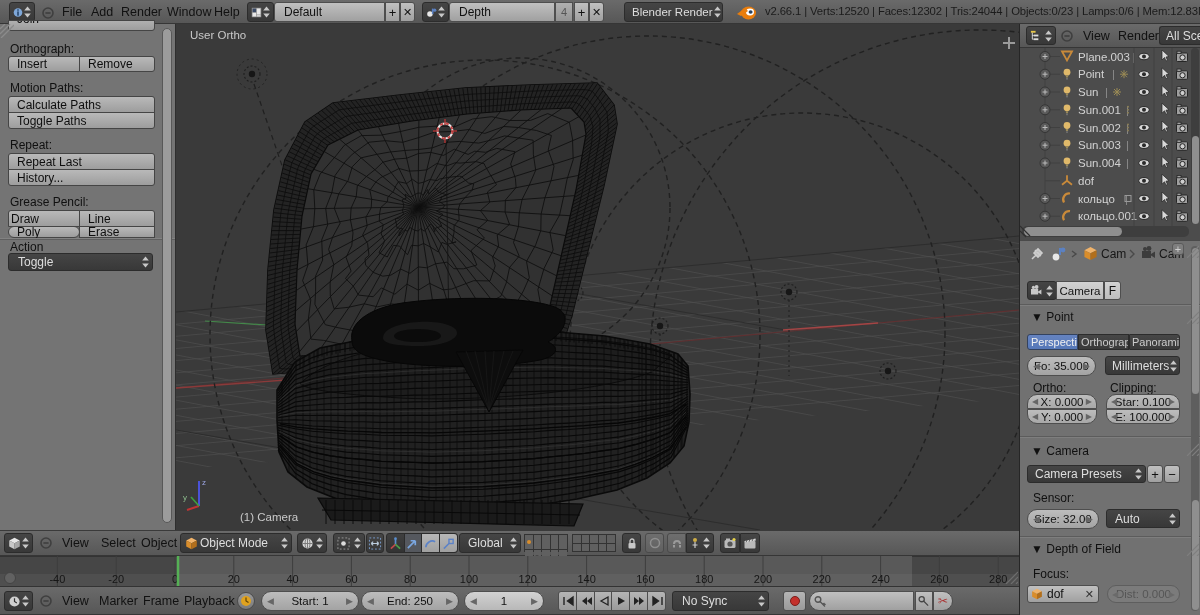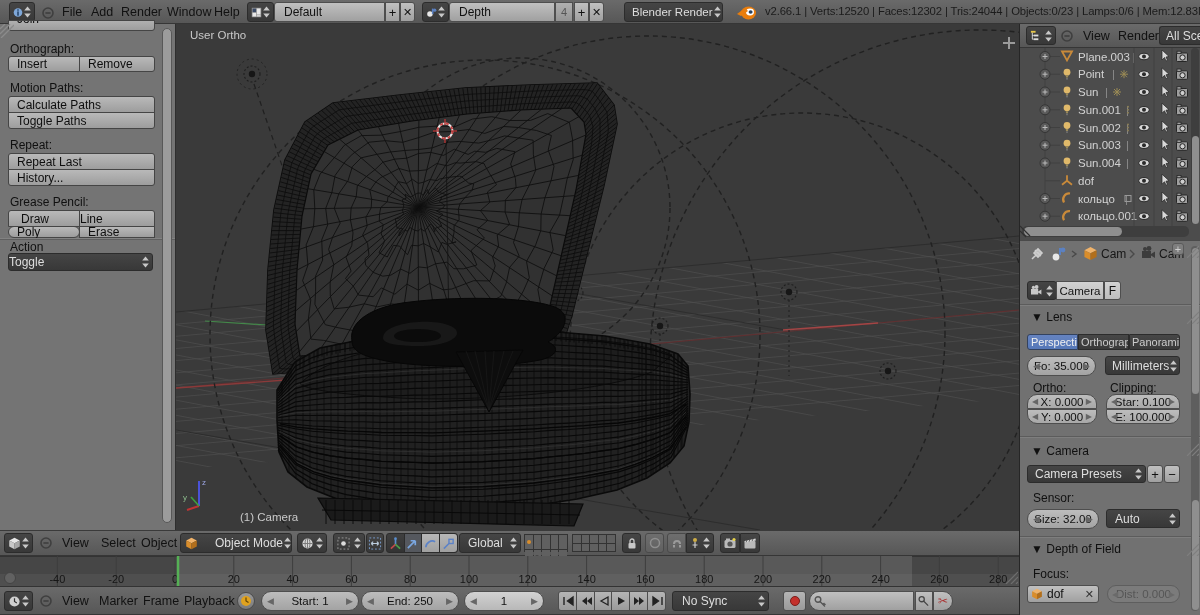--- a/index.html
+++ b/index.html
@@ -755,27 +755,27 @@
     <div class="lbl" style="left:10px;top:42px">Orthograph:</div>
     <div class="abs" style="left:8px;top:56px;width:72px;height:16px;background:linear-gradient(#b9b9b9,#9d9d9d);border:1px solid #454545;border-radius:3px 0 0 3px;color:#0e0e0e;font-size:12px;display:flex;align-items:center;padding-left:8px">Insert</div>
     <div class="abs" style="left:79px;top:56px;width:76px;height:16px;background:linear-gradient(#b9b9b9,#9d9d9d);border:1px solid #454545;border-radius:0 3px 3px 0;color:#0e0e0e;font-size:12px;display:flex;align-items:center;padding-left:8px">Remove</div>
     <div class="lbl" style="left:10px;top:81px">Motion Paths:</div>
     <div class="abs" style="left:8px;top:96px;width:147px;height:17px;background:linear-gradient(#b9b9b9,#9d9d9d);border:1px solid #454545;border-radius:3px 3px 0 0;color:#0e0e0e;font-size:12px;display:flex;align-items:center;padding-left:8px">Calculate Paths</div>
     <div class="abs" style="left:8px;top:112px;width:147px;height:17px;background:linear-gradient(#b9b9b9,#9d9d9d);border:1px solid #454545;border-radius:0 0 3px 3px;color:#0e0e0e;font-size:12px;display:flex;align-items:center;padding-left:8px">Toggle Paths</div>
     <div class="lbl" style="left:10px;top:138px">Repeat:</div>
     <div class="abs" style="left:8px;top:153px;width:147px;height:17px;background:linear-gradient(#b9b9b9,#9d9d9d);border:1px solid #454545;border-radius:3px 3px 0 0;color:#0e0e0e;font-size:12px;display:flex;align-items:center;padding-left:8px">Repeat Last</div>
     <div class="abs" style="left:8px;top:169px;width:147px;height:17px;background:linear-gradient(#b9b9b9,#9d9d9d);border:1px solid #454545;border-radius:0 0 3px 3px;color:#0e0e0e;font-size:12px;display:flex;align-items:center;padding-left:8px">History...</div>
     <div class="lbl" style="left:10px;top:195px">Grease Pencil:</div>
-    <div class="abs" style="left:8px;top:210px;width:72px;height:17px;background:linear-gradient(#b9b9b9,#9d9d9d);border:1px solid #454545;border-radius:3px 0 0 0;color:#0e0e0e;font-size:12px;display:flex;align-items:center;padding-left:12px">Draw</div>
-    <div class="abs" style="left:79px;top:210px;width:76px;height:17px;background:linear-gradient(#b9b9b9,#9d9d9d);border:1px solid #454545;border-radius:0 3px 0 0;color:#0e0e0e;font-size:12px;display:flex;align-items:center;padding-left:0">Line</div>
+    <div class="abs" style="left:8px;top:210px;width:72px;height:17px;background:linear-gradient(#b9b9b9,#9d9d9d);border:1px solid #454545;border-radius:3px 0 0 0;color:#0e0e0e;font-size:12px;display:flex;align-items:center;padding-left:2px">Draw</div>
+    <div class="abs" style="left:79px;top:210px;width:76px;height:17px;background:linear-gradient(#b9b9b9,#9d9d9d);border:1px solid #454545;border-radius:0 3px 0 0;color:#0e0e0e;font-size:12px;display:flex;align-items:center;padding-left:8px">Line</div>
     <div class="abs" style="left:8px;top:226px;width:72px;height:12px;background:linear-gradient(#b9b9b9,#9d9d9d);border:1px solid #454545;border-radius:6px;color:#0e0e0e;font-size:12px;display:flex;align-items:center;padding-left:8px">Poly</div>
     <div class="abs" style="left:79px;top:226px;width:76px;height:12px;background:linear-gradient(#b9b9b9,#9d9d9d);border:1px solid #454545;border-radius:0;color:#0e0e0e;font-size:12px;display:flex;align-items:center;padding-left:8px">Erase</div>
     <div class="abs" style="left:0;top:238px;width:175px;height:2px;background:#5f5f5f;border-top:1px solid #828282"></div>
     <div class="lbl" style="left:10px;top:240px">Action</div>
-    <div class="abs dk" style="left:8px;top:253px;width:145px;height:18px;padding-left:0">Toggle<svg class="ud" width="9" height="14" viewBox="0 0 9 14">
+    <div class="abs dk" style="left:8px;top:253px;width:145px;height:18px;padding-left:9px">Toggle<svg class="ud" width="9" height="14" viewBox="0 0 9 14">
         <path d="M4.5 1.5 L7.8 5.6 L1.2 5.6 Z" fill="#c8c8c8"></path>
         <path d="M4.5 12.5 L1.2 8.4 L7.8 8.4 Z" fill="#c8c8c8"></path>
       </svg></div>
     <div class="abs" style="left:162px;top:28px;width:10px;height:495px;background:#9c9c9c;border:1px solid #585858;border-radius:5px"></div>
     <svg class="abs" style="left:0;top:24px" width="14" height="14" viewBox="0 0 14 14">
       <g stroke="#8b8b8b" stroke-width="1.3">
         <line x1="0" y1="5" x2="5" y2="0"></line>
         <line x1="0" y1="10" x2="10" y2="0"></line>
         <line x1="1" y1="14" x2="14" y2="1"></line>
       </g>
@@ -798,21 +798,21 @@
     </svg>
     <div class="mtx" style="left:62px;top:536px">View</div>
     <div class="mtx" style="left:101px;top:536px">Select</div>
     <div class="mtx" style="left:141px;top:536px">Object</div>
     <div class="abs dk" style="left:180px;top:533px;width:112px;height:20px;padding-left:4px">
       <svg width="13" height="13" viewBox="0 0 16 16" style="flex:none">
         <path d="M8 1 L14.5 4.4 L8 7.8 L1.5 4.4 Z" fill="#f0b36a"></path>
         <path d="M1.5 4.4 L8 7.8 L8 15 L1.5 11.6 Z" fill="#d98d2b"></path>
         <path d="M14.5 4.4 L8 7.8 L8 15 L14.5 11.6 Z" fill="#b26f1c"></path>
       </svg>
-      <span style="margin-left:17px">Object Mode</span>
+      <span style="margin-left:2px">Object Mode</span>
       <svg class="ud" width="9" height="14" viewBox="0 0 9 14">
         <path d="M4.5 1.5 L7.8 5.6 L1.2 5.6 Z" fill="#c8c8c8"></path>
         <path d="M4.5 12.5 L1.2 8.4 L7.8 8.4 Z" fill="#c8c8c8"></path>
       </svg>
     </div>
     <div class="abs dk" style="left:297px;top:533px;width:30px;height:20px;padding-left:3px">
       <svg width="13" height="13" viewBox="0 0 14 14">
         <circle cx="7" cy="7" r="5.5" fill="#d8d8d8"></circle>
         <path d="M7 1.5 L7 12.5 M1.5 7 L12.5 7" stroke="#777" stroke-width="1"></path>
         <ellipse cx="7" cy="7" rx="2.6" ry="5.5" fill="none" stroke="#777" stroke-width="1"></ellipse>
@@ -1379,21 +1379,21 @@
       </svg>
       <svg class="ud" width="9" height="14" viewBox="0 0 9 14">
         <path d="M4.5 1.5 L7.8 5.6 L1.2 5.6 Z" fill="#c8c8c8"></path>
         <path d="M4.5 12.5 L1.2 8.4 L7.8 8.4 Z" fill="#c8c8c8"></path>
       </svg>
     </div>
     <div class="abs lf" style="left:1056px;top:281px;width:48px;height:19px;justify-content:center;border-radius:0;font-size:11.5px;background:linear-gradient(#d3d3d3,#bdbdbd)">Camera</div>
     <div class="abs lf" style="left:1104px;top:281px;width:17px;height:19px;justify-content:center;border-radius:0 3px 3px 0;background:linear-gradient(#d3d3d3,#bdbdbd)">F</div>
     <div class="abs" style="left:1020px;top:304px;width:180px;height:1px;background:#5c5c5c"></div>
     <div class="abs" style="left:1020px;top:305px;width:180px;height:1px;background:#7e7e7e"></div>
-    <div class="lbl" style="left:1031px;top:310px">▼ Lens</div>
+    <div class="lbl" style="left:1031px;top:310px">▼ Point</div>
     <div class="abs" style="left:1027px;top:334px;width:51px;height:16px;background:linear-gradient(#6583c0,#5678b8);border:1px solid #33425f;border-radius:3px 0 0 3px;color:#f0f0f0;font-size:11px;display:flex;align-items:center;padding-left:3px;overflow:hidden">Perspectiv</div>
     <div class="abs" style="left:1078px;top:334px;width:51px;height:16px;background:linear-gradient(#474747,#3a3a3a);border:1px solid #2c2c2c;color:#ccc;font-size:11px;display:flex;align-items:center;padding-left:2px;overflow:hidden">Orthograph</div>
     <div class="abs" style="left:1129px;top:334px;width:51px;height:16px;background:linear-gradient(#474747,#3a3a3a);border:1px solid #2c2c2c;border-radius:0 3px 3px 0;color:#ccc;font-size:11px;display:flex;align-items:center;padding-left:2px;overflow:hidden">Panoramic</div>
     <div class="abs" style="left:1027px;top:356px;width:69px;height:20px;background:linear-gradient(#bdbdbd,#a3a3a3);border:1px solid #4e4e4e;border-radius:10px;color:#111;font-size:11.5px;display:flex;align-items:center;justify-content:center"><span style="position:absolute;left:5px;color:#666;font-size:9px">◀</span>Fo: 35.000<span style="position:absolute;right:5px;color:#666;font-size:9px">▶</span></div>
     <div class="abs dk" style="left:1105px;top:356px;width:75px;height:19px;padding-left:6px">Millimeters<svg class="ud" width="9" height="14" viewBox="0 0 9 14">
         <path d="M4.5 1.5 L7.8 5.6 L1.2 5.6 Z" fill="#c8c8c8"></path>
         <path d="M4.5 12.5 L1.2 8.4 L7.8 8.4 Z" fill="#c8c8c8"></path>
       </svg></div>
     <div class="lbl" style="left:1033px;top:381px">Ortho:</div>
     <div class="lbl" style="left:1110px;top:381px">Clipping:</div>

